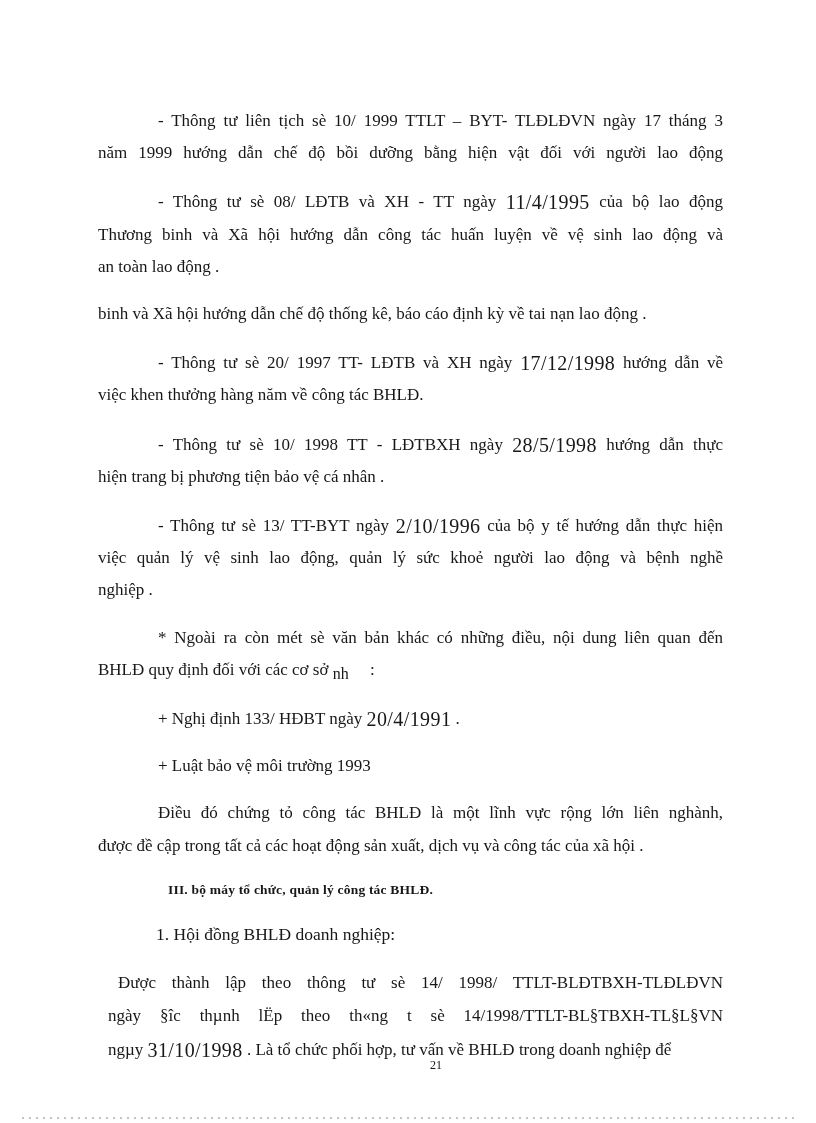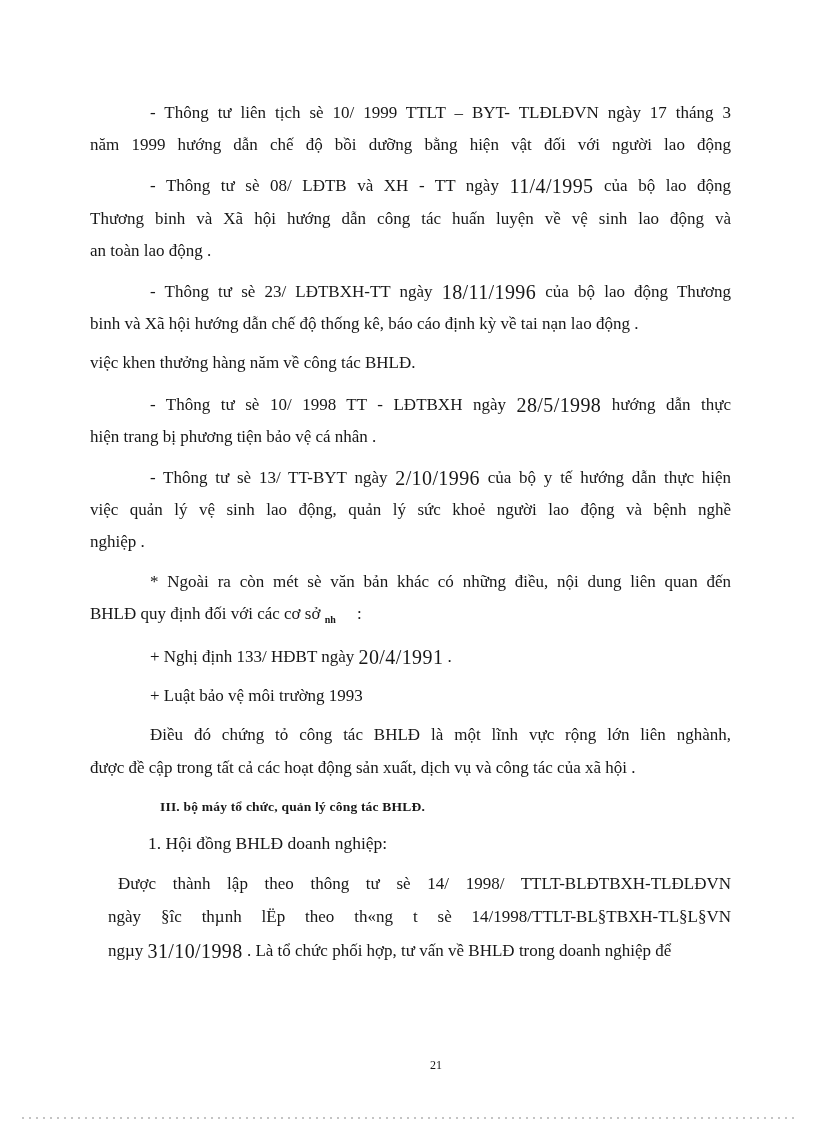--- a/index.html
+++ b/index.html
@@ -15,21 +15,21 @@
     color:var(--text);
     position:relative;
     overflow:hidden;
   }
   .page{position:absolute;inset:0;background:var(--bg);}
   .content{
     position:absolute;
     top:90px;left:83px;width:655px;
     font-size:17px;line-height:32.2px;
   }
-  .block{margin:7px;}
+  .block{margin:15px;}
   .line{
     text-align:justify;
     white-space:normal;
   }
   .line.just{
     text-align-last:justify;
     -moz-text-align-last:justify;
   }
   .fi{text-indent:60px;}
   
@@ -43,24 +43,23 @@
   .closing .fi{text-indent:10px;}
   
   .dt{
     font-size:20px;
     position:relative;
     top:2px;
     letter-spacing:.4px;
   }
   
   .sub{
-    font-size:10px;
+    font-size:16px;
     position:relative;
     top:4px;
-    font-weight:bold;
   }
   .footer{
     position:absolute;
     top:1058px;left:83px;width:706px;
     text-align:center;
     font-size:12px;
   }
   .bottom-rule{
     position:absolute;
     left:22px;right:22px;bottom:4px;height:2px;
@@ -75,24 +74,24 @@
       <div class="block p">
         <div class="line fi just"><span>- Thông tư liên tịch sè 10/ 1999 TTLT – BYT- TLĐLĐVN ngày 17 tháng 3</span></div>
         <div class="line just"><span>năm 1999 hướng dẫn chế độ bồi dưỡng bằng hiện vật đối với người lao động</span></div>
       </div>
       <div class="block p">
         <div class="line fi just"><span>- Thông tư sè 08/ LĐTB và XH - TT ngày </span><span class="dt">11/4/1995</span><span> của bộ lao động</span></div>
         <div class="line just"><span>Thương binh và Xã hội hướng dẫn công tác huấn luyện về vệ sinh lao động và</span></div>
         <div class="line"><span>an toàn lao động .</span></div>
       </div>
       <div class="block p">
-        <div class="line fi just"><span>- Thông tư sè 23/ LĐTBXH-TT ngày </span><span class="dt">18/11/1996</span><span> của bộ lao động Thương</span></div>
         <div class="line"><span>binh và Xã hội hướng dẫn chế độ thống kê, báo cáo định kỳ về tai nạn lao động .</span></div>
       </div>
       <div class="block p">
+        <div class="line fi just"><span>- Thông tư sè 20/ 1997 TT- LĐTB và XH ngày </span><span class="dt">17/12/1998</span><span> hướng dẫn về</span></div>
         <div class="line"><span>việc khen thưởng hàng năm về công tác BHLĐ.</span></div>
       </div>
       <div class="block p">
         <div class="line fi just"><span>- Thông tư sè 10/ 1998 TT - LĐTBXH ngày </span><span class="dt">28/5/1998</span><span> hướng dẫn thực</span></div>
         <div class="line"><span>hiện trang bị phương tiện bảo vệ cá nhân .</span></div>
       </div>
       <div class="block p">
         <div class="line fi just"><span>- Thông tư sè 13/ TT-BYT ngày </span><span class="dt">2/10/1996</span><span> của bộ y tế hướng dẫn thực hiện</span></div>
         <div class="line just"><span>việc quản lý vệ sinh lao động, quản lý sức khoẻ người lao động và bệnh nghề</span></div>
         <div class="line"><span>nghiệp .</span></div>

